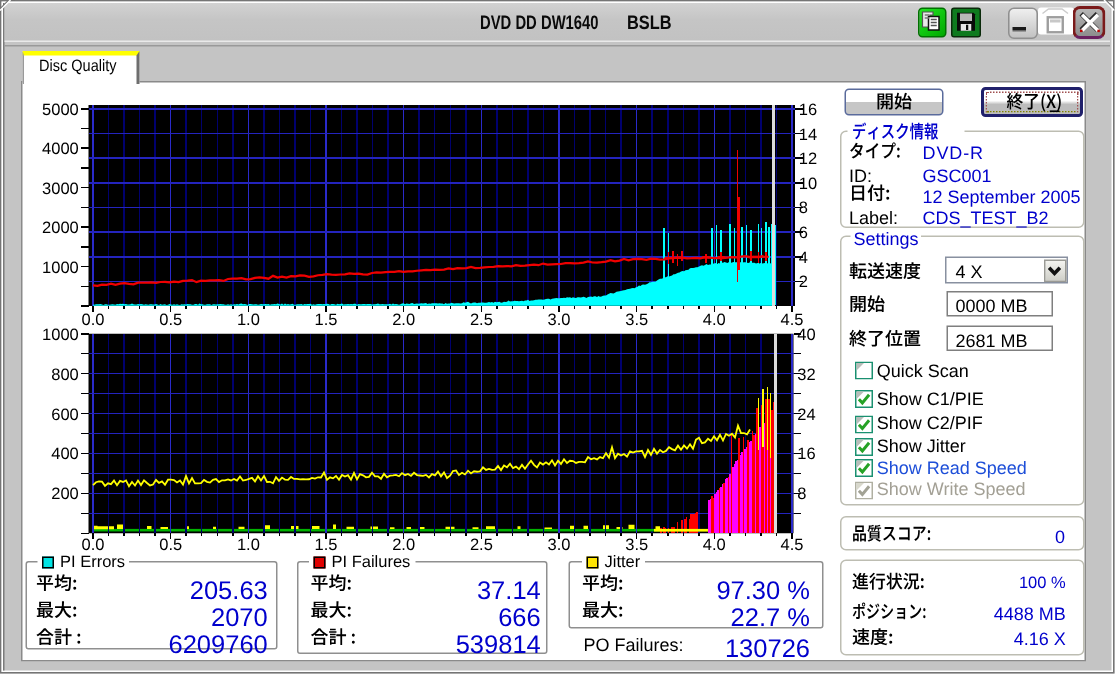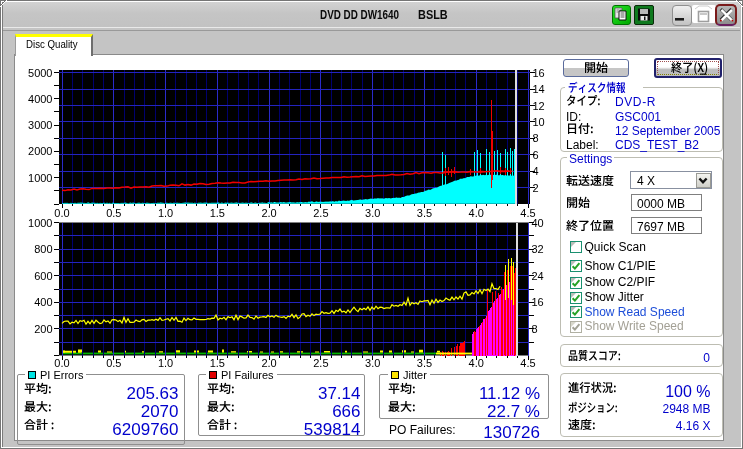--- a/index.html
+++ b/index.html
@@ -130,21 +130,21 @@
 <text x="113.8" y="366.5" text-anchor="middle" class="t">0.5</text>
 <text x="165.6" y="366.5" text-anchor="middle" class="t">1.0</text>
 <text x="217.3" y="366.5" text-anchor="middle" class="t">1.5</text>
 <text x="269.1" y="366.5" text-anchor="middle" class="t">2.0</text>
 <text x="320.9" y="366.5" text-anchor="middle" class="t">2.5</text>
 <text x="372.7" y="366.5" text-anchor="middle" class="t">3.0</text>
 <text x="424.5" y="366.5" text-anchor="middle" class="t">3.5</text>
 <text x="476.2" y="366.5" text-anchor="middle" class="t">4.0</text>
 <text x="528.0" y="366.5" text-anchor="middle" class="t">4.5</text>
 </svg>
-<div class="lb" style="left:17px;top:374px;width:168px;height:71px">
+<div class="lb" style="left:17px;top:374px;width:168px;height:59px">
       <div class="lbt" style="left:7px"><span class="sw" style="background:#00E5E5"></span>PI Errors</div>
     </div>
 <div class="lb" style="left:198px;top:374px;width:167px;height:62px">
       <div class="lbt" style="left:7px"><span class="sw" style="background:#E00000"></span>PI Failures</div>
     </div>
 <div class="lb" style="left:379px;top:374px;width:170px;height:45px">
       <div class="lbt" style="left:8px"><span class="sw" style="background:#FFE500"></span>Jitter</div>
     </div>
 <svg class="a" style="left:24px;top:382px" width="30" height="14" viewBox="0 -11 30 14">
       <path d="M1.2 -9.4H10.8V-8.2H1.2ZM0.6 -4.3H11.4V-3.1H0.6ZM2.0 -7.4 3.1 -7.7Q3.3 -7.3 3.5 -6.8Q3.7 -6.4 3.9 -5.9Q4.1 -5.5 4.1 -5.1L3.0 -4.8Q2.9 -5.1 2.7 -5.5Q2.6 -6.0 2.4 -6.5Q2.2 -7.0 2.0 -7.4ZM8.9 -7.7 10.2 -7.4Q10.0 -6.9 9.7 -6.5Q9.5 -6.0 9.2 -5.5Q9.0 -5.1 8.8 -4.8L7.7 -5.1Q7.9 -5.4 8.1 -5.9Q8.4 -6.4 8.6 -6.9Q8.7 -7.3 8.9 -7.7ZM5.3 -8.9H6.6V1.0H5.3Z M17.3 -5.8H20.9V-4.7H17.3ZM16.7 -2.0Q17.2 -2.2 17.9 -2.4Q18.6 -2.6 19.4 -2.9Q20.2 -3.2 21.0 -3.5L21.2 -2.5Q20.2 -2.0 19.1 -1.6Q18.0 -1.2 17.1 -0.8ZM17.8 -8.2H22.5V-7.0H17.8ZM22.2 -8.2H23.4Q23.4 -8.2 23.4 -8.1Q23.4 -8.0 23.4 -7.8Q23.4 -7.7 23.4 -7.6Q23.3 -5.6 23.2 -4.1Q23.2 -2.7 23.1 -1.8Q23.0 -0.9 22.9 -0.4Q22.7 0.2 22.6 0.4Q22.3 0.7 22.1 0.8Q21.8 0.9 21.5 1.0Q21.2 1.0 20.7 1.0Q20.2 1.0 19.6 1.0Q19.6 0.7 19.5 0.4Q19.4 0.0 19.2 -0.2Q19.8 -0.2 20.3 -0.2Q20.7 -0.2 20.9 -0.2Q21.1 -0.2 21.2 -0.2Q21.3 -0.2 21.4 -0.4Q21.6 -0.5 21.7 -1.0Q21.8 -1.5 21.9 -2.4Q22.0 -3.3 22.0 -4.6Q22.1 -6.0 22.2 -7.9ZM17.9 -10.2 19.2 -9.9Q18.9 -9.0 18.6 -8.1Q18.2 -7.2 17.8 -6.4Q17.3 -5.7 16.8 -5.1Q16.7 -5.2 16.5 -5.4Q16.3 -5.5 16.1 -5.7Q15.9 -5.8 15.8 -5.9Q16.5 -6.7 17.1 -7.8Q17.6 -8.9 17.9 -10.2ZM12.6 -7.4H16.4V-6.3H12.6ZM13.9 -10.0H15.1V-2.1H13.9ZM12.3 -2.1Q12.8 -2.3 13.5 -2.6Q14.2 -2.8 15.0 -3.1Q15.7 -3.4 16.5 -3.7L16.7 -2.6Q15.7 -2.2 14.7 -1.7Q13.6 -1.3 12.8 -0.9Z M25.8 -4.5Q25.4 -4.5 25.1 -4.8Q24.9 -5.1 24.9 -5.5Q24.9 -6.0 25.1 -6.3Q25.4 -6.6 25.8 -6.6Q26.3 -6.6 26.5 -6.3Q26.8 -6.0 26.8 -5.5Q26.8 -5.1 26.5 -4.8Q26.3 -4.5 25.8 -4.5ZM25.8 0.2Q25.4 0.2 25.1 -0.1Q24.9 -0.4 24.9 -0.9Q24.9 -1.3 25.1 -1.6Q25.4 -1.9 25.8 -1.9Q26.3 -1.9 26.5 -1.6Q26.8 -1.3 26.8 -0.9Q26.8 -0.4 26.5 -0.1Q26.3 0.2 25.8 0.2Z" fill="#000"></path>
@@ -169,21 +169,21 @@
     </svg>
 <div class="v" style="left:260.5px;top:384px;width:100px">37.14</div>
 <div class="v" style="left:260.5px;top:401.8px;width:100px">666</div>
 <div class="v" style="left:260.5px;top:419.5px;width:100px">539814</div>
 <svg class="a" style="left:387.5px;top:382px" width="30" height="14" viewBox="0 -11 30 14">
       <path d="M1.2 -9.4H10.8V-8.2H1.2ZM0.6 -4.3H11.4V-3.1H0.6ZM2.0 -7.4 3.1 -7.7Q3.3 -7.3 3.5 -6.8Q3.7 -6.4 3.9 -5.9Q4.1 -5.5 4.1 -5.1L3.0 -4.8Q2.9 -5.1 2.7 -5.5Q2.6 -6.0 2.4 -6.5Q2.2 -7.0 2.0 -7.4ZM8.9 -7.7 10.2 -7.4Q10.0 -6.9 9.7 -6.5Q9.5 -6.0 9.2 -5.5Q9.0 -5.1 8.8 -4.8L7.7 -5.1Q7.9 -5.4 8.1 -5.9Q8.4 -6.4 8.6 -6.9Q8.7 -7.3 8.9 -7.7ZM5.3 -8.9H6.6V1.0H5.3Z M17.3 -5.8H20.9V-4.7H17.3ZM16.7 -2.0Q17.2 -2.2 17.9 -2.4Q18.6 -2.6 19.4 -2.9Q20.2 -3.2 21.0 -3.5L21.2 -2.5Q20.2 -2.0 19.1 -1.6Q18.0 -1.2 17.1 -0.8ZM17.8 -8.2H22.5V-7.0H17.8ZM22.2 -8.2H23.4Q23.4 -8.2 23.4 -8.1Q23.4 -8.0 23.4 -7.8Q23.4 -7.7 23.4 -7.6Q23.3 -5.6 23.2 -4.1Q23.2 -2.7 23.1 -1.8Q23.0 -0.9 22.9 -0.4Q22.7 0.2 22.6 0.4Q22.3 0.7 22.1 0.8Q21.8 0.9 21.5 1.0Q21.2 1.0 20.7 1.0Q20.2 1.0 19.6 1.0Q19.6 0.7 19.5 0.4Q19.4 0.0 19.2 -0.2Q19.8 -0.2 20.3 -0.2Q20.7 -0.2 20.9 -0.2Q21.1 -0.2 21.2 -0.2Q21.3 -0.2 21.4 -0.4Q21.6 -0.5 21.7 -1.0Q21.8 -1.5 21.9 -2.4Q22.0 -3.3 22.0 -4.6Q22.1 -6.0 22.2 -7.9ZM17.9 -10.2 19.2 -9.9Q18.9 -9.0 18.6 -8.1Q18.2 -7.2 17.8 -6.4Q17.3 -5.7 16.8 -5.1Q16.7 -5.2 16.5 -5.4Q16.3 -5.5 16.1 -5.7Q15.9 -5.8 15.8 -5.9Q16.5 -6.7 17.1 -7.8Q17.6 -8.9 17.9 -10.2ZM12.6 -7.4H16.4V-6.3H12.6ZM13.9 -10.0H15.1V-2.1H13.9ZM12.3 -2.1Q12.8 -2.3 13.5 -2.6Q14.2 -2.8 15.0 -3.1Q15.7 -3.4 16.5 -3.7L16.7 -2.6Q15.7 -2.2 14.7 -1.7Q13.6 -1.3 12.8 -0.9Z M25.8 -4.5Q25.4 -4.5 25.1 -4.8Q24.9 -5.1 24.9 -5.5Q24.9 -6.0 25.1 -6.3Q25.4 -6.6 25.8 -6.6Q26.3 -6.6 26.5 -6.3Q26.8 -6.0 26.8 -5.5Q26.8 -5.1 26.5 -4.8Q26.3 -4.5 25.8 -4.5ZM25.8 0.2Q25.4 0.2 25.1 -0.1Q24.9 -0.4 24.9 -0.9Q24.9 -1.3 25.1 -1.6Q25.4 -1.9 25.8 -1.9Q26.3 -1.9 26.5 -1.6Q26.8 -1.3 26.8 -0.9Q26.8 -0.4 26.5 -0.1Q26.3 0.2 25.8 0.2Z" fill="#000"></path>
     </svg>
 <svg class="a" style="left:387.5px;top:399.8px" width="30" height="14" viewBox="0 -11 30 14">
       <path d="M3.3 -7.6V-6.9H8.7V-7.6ZM3.3 -9.0V-8.3H8.7V-9.0ZM2.1 -9.8H10.0V-6.1H2.1ZM0.7 -5.6H11.3V-4.6H0.7ZM6.1 -4.0H10.1V-3.1H6.1ZM2.4 -4.0H5.2V-3.1H2.4ZM2.4 -2.5H5.2V-1.6H2.4ZM7.5 -3.2Q8.0 -2.0 9.1 -1.1Q10.1 -0.3 11.6 0.1Q11.5 0.2 11.3 0.3Q11.2 0.5 11.1 0.7Q10.9 0.9 10.9 1.0Q9.3 0.6 8.2 -0.4Q7.1 -1.4 6.5 -2.9ZM9.8 -4.0H10.0L10.2 -4.1L11.0 -3.8Q10.6 -2.5 9.9 -1.6Q9.2 -0.7 8.3 -0.0Q7.4 0.6 6.3 1.0Q6.2 0.8 6.0 0.5Q5.8 0.2 5.7 0.0Q6.4 -0.2 7.0 -0.5Q7.7 -0.9 8.2 -1.4Q8.8 -1.9 9.2 -2.5Q9.6 -3.1 9.8 -3.8ZM0.5 -0.7Q1.1 -0.7 1.9 -0.8Q2.7 -0.9 3.5 -0.9Q4.3 -1.0 5.2 -1.1L5.2 -0.1Q4.0 0.0 2.8 0.2Q1.6 0.3 0.6 0.4ZM4.6 -5.3H5.7V1.0H4.6ZM1.6 -5.2H2.8V-0.3H1.6Z M12.7 -6.8H23.3V-5.6H12.7ZM18.7 -6.3Q19.1 -4.9 19.8 -3.7Q20.4 -2.5 21.4 -1.6Q22.3 -0.7 23.6 -0.2Q23.4 -0.0 23.2 0.2Q23.1 0.4 22.9 0.6Q22.8 0.8 22.7 1.0Q21.3 0.4 20.3 -0.7Q19.3 -1.7 18.7 -3.0Q18.0 -4.4 17.5 -6.0ZM17.3 -10.1H18.7Q18.7 -9.3 18.6 -8.3Q18.6 -7.3 18.4 -6.3Q18.3 -5.2 18.0 -4.2Q17.6 -3.2 17.1 -2.2Q16.5 -1.3 15.6 -0.4Q14.7 0.4 13.4 1.0Q13.3 0.7 13.0 0.5Q12.7 0.2 12.5 -0.0Q13.7 -0.6 14.6 -1.3Q15.4 -2.1 15.9 -2.9Q16.5 -3.8 16.8 -4.8Q17.0 -5.7 17.2 -6.6Q17.3 -7.6 17.3 -8.5Q17.3 -9.4 17.3 -10.1Z M25.8 -4.5Q25.4 -4.5 25.1 -4.8Q24.9 -5.1 24.9 -5.5Q24.9 -6.0 25.1 -6.3Q25.4 -6.6 25.8 -6.6Q26.3 -6.6 26.5 -6.3Q26.8 -6.0 26.8 -5.5Q26.8 -5.1 26.5 -4.8Q26.3 -4.5 25.8 -4.5ZM25.8 0.2Q25.4 0.2 25.1 -0.1Q24.9 -0.4 24.9 -0.9Q24.9 -1.3 25.1 -1.6Q25.4 -1.9 25.8 -1.9Q26.3 -1.9 26.5 -1.6Q26.8 -1.3 26.8 -0.9Q26.8 -0.4 26.5 -0.1Q26.3 0.2 25.8 0.2Z" fill="#000"></path>
     </svg>
-<div class="v" style="left:440px;top:384px;width:100px">11.12 %</div>
+<div class="v" style="left:440px;top:384px;width:100px">97.30 %</div>
 <div class="v" style="left:440px;top:401.8px;width:100px">22.7 %</div>
 <div class="l12" style="left:389px;top:423px">PO Failures:</div>
 <div class="v" style="left:440px;top:423.2px;width:100px">130726</div>
 <div class="a" style="left:563px;top:59px;width:66px;height:18px;border-radius:3px;border:1px solid #5A6B9C;background:linear-gradient(180deg,#FFF 48%,#C6C6C6 52%)"></div>
 <svg class="a" style="left:584px;top:61px" width="26" height="14" viewBox="0 -11 26 14">
       <path d="M3.1 -4.8H8.9V-3.8H3.1ZM2.9 -2.8H9.2V-1.8H2.9ZM6.6 -4.5H7.7V0.8H6.6ZM4.2 -4.5H5.3V-2.2Q5.3 -1.9 5.2 -1.5Q5.1 -1.1 5.0 -0.6Q4.8 -0.2 4.5 0.2Q4.2 0.7 3.7 1.0Q3.5 0.8 3.3 0.6Q3.1 0.4 2.9 0.3Q3.4 -0.0 3.7 -0.5Q4.0 -1.0 4.1 -1.4Q4.2 -1.9 4.2 -2.2ZM1.6 -8.0H4.8V-7.2H1.6ZM7.2 -8.0H10.3V-7.2H7.2ZM9.9 -9.7H11.1V-0.4Q11.1 0.0 11.0 0.3Q10.8 0.6 10.5 0.8Q10.2 0.9 9.8 1.0Q9.3 1.0 8.6 1.0Q8.6 0.8 8.5 0.6Q8.5 0.4 8.4 0.2Q8.3 -0.1 8.2 -0.2Q8.7 -0.2 9.1 -0.2Q9.5 -0.2 9.6 -0.2Q9.8 -0.2 9.8 -0.3Q9.9 -0.3 9.9 -0.5ZM1.7 -9.7H5.5V-5.5H1.7V-6.4H4.4V-8.8H1.7ZM10.5 -9.7V-8.8H7.6V-6.4H10.5V-5.5H6.4V-9.7ZM1.0 -9.7H2.2V1.0H1.0Z M18.5 -0.6H22.5V0.5H18.5ZM17.9 -3.9H23.1V1.0H21.9V-2.8H19.0V1.0H17.9ZM17.1 -6.1Q17.8 -6.1 18.7 -6.2Q19.7 -6.2 20.7 -6.3Q21.7 -6.4 22.8 -6.4L22.8 -5.3Q21.8 -5.3 20.8 -5.2Q19.8 -5.1 18.9 -5.0Q18.0 -5.0 17.2 -4.9ZM20.9 -7.8 21.9 -8.3Q22.3 -7.8 22.7 -7.2Q23.0 -6.6 23.3 -6.1Q23.7 -5.5 23.8 -5.0L22.7 -4.5Q22.6 -4.9 22.3 -5.5Q22.0 -6.1 21.7 -6.7Q21.3 -7.3 20.9 -7.8ZM19.3 -10.2 20.6 -9.9Q20.4 -9.1 20.1 -8.3Q19.8 -7.5 19.5 -6.8Q19.2 -6.0 18.9 -5.5L17.9 -5.7Q18.1 -6.2 18.3 -6.7Q18.5 -7.3 18.7 -7.9Q18.8 -8.5 19.0 -9.1Q19.2 -9.6 19.3 -10.2ZM12.5 -7.7H16.4V-6.6H12.5ZM14.2 -10.2 15.3 -10.0Q15.2 -9.1 14.9 -8.1Q14.7 -7.0 14.5 -6.0Q14.2 -4.9 14.0 -4.0Q13.7 -3.0 13.5 -2.2L12.5 -2.7Q12.7 -3.4 12.9 -4.4Q13.2 -5.3 13.4 -6.3Q13.6 -7.3 13.8 -8.3Q14.0 -9.3 14.2 -10.2ZM13.1 -3.0 13.8 -3.9Q14.5 -3.5 15.1 -3.0Q15.8 -2.5 16.4 -2.0Q17.0 -1.5 17.4 -1.0L16.7 -0.1Q16.3 -0.5 15.7 -1.0Q15.1 -1.6 14.5 -2.1Q13.8 -2.6 13.1 -3.0ZM15.9 -7.7H16.2L16.4 -7.8L17.1 -7.6Q17.0 -5.3 16.5 -3.6Q16.0 -1.9 15.2 -0.8Q14.4 0.4 13.3 1.1Q13.1 0.8 12.9 0.6Q12.7 0.3 12.5 0.1Q13.5 -0.4 14.3 -1.5Q15.0 -2.5 15.4 -4.0Q15.8 -5.5 15.9 -7.5Z" fill="#000"></path>
     </svg>
 <div class="a" style="left:654px;top:58px;width:68px;height:19.5px;border-radius:3px;border:2px solid #20206B;background:linear-gradient(180deg,#FFF 45%,#BDBDBD 60%)"></div>
 <div class="a" style="left:657px;top:61px;width:62px;height:13.5px;border:1px dotted #A05050;border-bottom-color:#808000"></div>
 <svg class="a" style="left:670.5px;top:60.5px" width="39" height="14" viewBox="0 -11 39 14">
@@ -220,21 +220,21 @@
     </svg>
 <svg class="a" style="left:566px;top:196px" width="26" height="14" viewBox="0 -11 26 14">
       <path d="M3.1 -4.8H8.9V-3.8H3.1ZM2.9 -2.8H9.2V-1.8H2.9ZM6.6 -4.5H7.7V0.8H6.6ZM4.2 -4.5H5.3V-2.2Q5.3 -1.9 5.2 -1.5Q5.1 -1.1 5.0 -0.6Q4.8 -0.2 4.5 0.2Q4.2 0.7 3.7 1.0Q3.5 0.8 3.3 0.6Q3.1 0.4 2.9 0.3Q3.4 -0.0 3.7 -0.5Q4.0 -1.0 4.1 -1.4Q4.2 -1.9 4.2 -2.2ZM1.6 -8.0H4.8V-7.2H1.6ZM7.2 -8.0H10.3V-7.2H7.2ZM9.9 -9.7H11.1V-0.4Q11.1 0.0 11.0 0.3Q10.8 0.6 10.5 0.8Q10.2 0.9 9.8 1.0Q9.3 1.0 8.6 1.0Q8.6 0.8 8.5 0.6Q8.5 0.4 8.4 0.2Q8.3 -0.1 8.2 -0.2Q8.7 -0.2 9.1 -0.2Q9.5 -0.2 9.6 -0.2Q9.8 -0.2 9.8 -0.3Q9.9 -0.3 9.9 -0.5ZM1.7 -9.7H5.5V-5.5H1.7V-6.4H4.4V-8.8H1.7ZM10.5 -9.7V-8.8H7.6V-6.4H10.5V-5.5H6.4V-9.7ZM1.0 -9.7H2.2V1.0H1.0Z M18.5 -0.6H22.5V0.5H18.5ZM17.9 -3.9H23.1V1.0H21.9V-2.8H19.0V1.0H17.9ZM17.1 -6.1Q17.8 -6.1 18.7 -6.2Q19.7 -6.2 20.7 -6.3Q21.7 -6.4 22.8 -6.4L22.8 -5.3Q21.8 -5.3 20.8 -5.2Q19.8 -5.1 18.9 -5.0Q18.0 -5.0 17.2 -4.9ZM20.9 -7.8 21.9 -8.3Q22.3 -7.8 22.7 -7.2Q23.0 -6.6 23.3 -6.1Q23.7 -5.5 23.8 -5.0L22.7 -4.5Q22.6 -4.9 22.3 -5.5Q22.0 -6.1 21.7 -6.7Q21.3 -7.3 20.9 -7.8ZM19.3 -10.2 20.6 -9.9Q20.4 -9.1 20.1 -8.3Q19.8 -7.5 19.5 -6.8Q19.2 -6.0 18.9 -5.5L17.9 -5.7Q18.1 -6.2 18.3 -6.7Q18.5 -7.3 18.7 -7.9Q18.8 -8.5 19.0 -9.1Q19.2 -9.6 19.3 -10.2ZM12.5 -7.7H16.4V-6.6H12.5ZM14.2 -10.2 15.3 -10.0Q15.2 -9.1 14.9 -8.1Q14.7 -7.0 14.5 -6.0Q14.2 -4.9 14.0 -4.0Q13.7 -3.0 13.5 -2.2L12.5 -2.7Q12.7 -3.4 12.9 -4.4Q13.2 -5.3 13.4 -6.3Q13.6 -7.3 13.8 -8.3Q14.0 -9.3 14.2 -10.2ZM13.1 -3.0 13.8 -3.9Q14.5 -3.5 15.1 -3.0Q15.8 -2.5 16.4 -2.0Q17.0 -1.5 17.4 -1.0L16.7 -0.1Q16.3 -0.5 15.7 -1.0Q15.1 -1.6 14.5 -2.1Q13.8 -2.6 13.1 -3.0ZM15.9 -7.7H16.2L16.4 -7.8L17.1 -7.6Q17.0 -5.3 16.5 -3.6Q16.0 -1.9 15.2 -0.8Q14.4 0.4 13.3 1.1Q13.1 0.8 12.9 0.6Q12.7 0.3 12.5 0.1Q13.5 -0.4 14.3 -1.5Q15.0 -2.5 15.4 -4.0Q15.8 -5.5 15.9 -7.5Z" fill="#000"></path>
     </svg>
 <div class="a" style="left:631px;top:194px;width:71px;height:16.5px;border:1px solid #7F7F7F;background:#FFF"></div>
 <div class="l12" style="left:637px;top:196.5px">0000 MB</div>
 <svg class="a" style="left:566px;top:219px" width="50" height="14" viewBox="0 -11 50 14">
       <path d="M6.7 -3.0 7.4 -3.8Q7.9 -3.6 8.3 -3.4Q8.8 -3.1 9.2 -2.9Q9.6 -2.7 9.9 -2.4L9.2 -1.6Q8.9 -1.8 8.5 -2.1Q8.1 -2.3 7.6 -2.6Q7.2 -2.8 6.7 -3.0ZM5.4 -0.8 6.1 -1.7Q6.7 -1.5 7.4 -1.3Q8.0 -1.1 8.6 -0.8Q9.2 -0.6 9.8 -0.3Q10.3 -0.1 10.7 0.2L10.0 1.1Q9.5 0.8 8.7 0.4Q7.9 0.1 7.1 -0.3Q6.2 -0.6 5.4 -0.8ZM6.9 -10.2 8.1 -9.9Q7.7 -8.9 6.9 -7.8Q6.2 -6.8 5.2 -5.9Q5.1 -6.0 4.9 -6.2Q4.8 -6.3 4.6 -6.5Q4.5 -6.6 4.3 -6.7Q5.0 -7.2 5.5 -7.8Q6.0 -8.4 6.4 -9.0Q6.7 -9.6 6.9 -10.2ZM7.0 -9.0H10.1V-7.9H6.5ZM9.8 -9.0H10.0L10.2 -9.0L11.0 -8.6Q10.4 -7.3 9.6 -6.2Q8.7 -5.1 7.6 -4.4Q6.6 -3.6 5.4 -3.1Q5.3 -3.3 5.2 -3.4Q5.1 -3.6 4.9 -3.8Q4.8 -4.0 4.7 -4.1Q5.8 -4.5 6.8 -5.2Q7.8 -5.9 8.6 -6.8Q9.4 -7.7 9.8 -8.7ZM6.9 -8.1Q7.3 -7.2 8.1 -6.4Q8.8 -5.6 9.8 -5.0Q10.7 -4.4 11.8 -4.0Q11.7 -3.9 11.5 -3.7Q11.4 -3.5 11.2 -3.3Q11.1 -3.2 11.0 -3.0Q9.9 -3.4 9.0 -4.2Q8.0 -4.9 7.2 -5.8Q6.4 -6.7 5.9 -7.8ZM2.2 -10.1 3.3 -9.7Q3.1 -9.3 2.8 -8.8Q2.5 -8.3 2.3 -7.9Q2.0 -7.4 1.8 -7.1L1.0 -7.5Q1.2 -7.8 1.4 -8.3Q1.7 -8.8 1.9 -9.2Q2.1 -9.7 2.2 -10.1ZM3.6 -8.7 4.6 -8.3Q4.2 -7.6 3.7 -6.8Q3.2 -6.1 2.7 -5.4Q2.2 -4.7 1.7 -4.2L1.0 -4.6Q1.3 -5.0 1.7 -5.5Q2.0 -6.0 2.4 -6.6Q2.7 -7.1 3.0 -7.7Q3.4 -8.3 3.6 -8.7ZM0.4 -7.4 1.0 -8.3Q1.3 -8.0 1.6 -7.6Q2.0 -7.3 2.2 -7.0Q2.5 -6.7 2.7 -6.4L2.0 -5.4Q1.9 -5.7 1.6 -6.1Q1.3 -6.4 1.0 -6.8Q0.7 -7.1 0.4 -7.4ZM3.2 -5.9 4.0 -6.2Q4.3 -5.9 4.5 -5.4Q4.7 -5.0 4.9 -4.5Q5.0 -4.1 5.1 -3.8L4.2 -3.4Q4.2 -3.7 4.0 -4.1Q3.9 -4.6 3.7 -5.0Q3.4 -5.5 3.2 -5.9ZM0.3 -4.8Q1.2 -4.8 2.3 -4.9Q3.4 -4.9 4.6 -5.0L4.5 -4.0Q3.5 -3.9 2.4 -3.9Q1.3 -3.8 0.4 -3.7ZM3.5 -3.0 4.4 -3.3Q4.6 -2.8 4.8 -2.1Q5.0 -1.5 5.1 -1.1L4.2 -0.8Q4.1 -1.2 3.9 -1.8Q3.7 -2.5 3.5 -3.0ZM0.9 -3.2 2.0 -3.0Q1.9 -2.1 1.6 -1.3Q1.4 -0.5 1.2 0.1Q1.1 0.0 0.9 -0.0Q0.7 -0.1 0.5 -0.2Q0.4 -0.3 0.2 -0.3Q0.5 -0.9 0.7 -1.6Q0.8 -2.4 0.9 -3.2ZM2.3 -4.3H3.3V1.0H2.3Z M17.4 -6.0H18.7V-0.4Q18.7 0.1 18.5 0.4Q18.4 0.7 18.0 0.8Q17.6 1.0 16.9 1.0Q16.3 1.0 15.4 1.0Q15.3 0.8 15.2 0.4Q15.1 0.0 14.9 -0.2Q15.4 -0.2 15.8 -0.2Q16.2 -0.2 16.6 -0.2Q16.9 -0.2 17.1 -0.2Q17.3 -0.2 17.3 -0.3Q17.4 -0.3 17.4 -0.5ZM13.2 -9.3H21.7V-8.1H13.2ZM21.2 -9.3H21.6L21.9 -9.4L22.8 -8.6Q22.3 -8.0 21.6 -7.3Q20.9 -6.6 20.1 -6.0Q19.4 -5.4 18.6 -5.0Q18.5 -5.1 18.4 -5.3Q18.2 -5.4 18.1 -5.6Q17.9 -5.7 17.8 -5.8Q18.3 -6.1 18.8 -6.5Q19.3 -6.9 19.8 -7.3Q20.2 -7.8 20.6 -8.2Q21.0 -8.6 21.2 -9.0Z M31.0 -10.0H32.2V-7.2H31.0ZM28.1 -7.9H35.4V-6.7H28.1ZM29.0 -5.9 30.1 -6.1Q30.3 -5.3 30.5 -4.5Q30.6 -3.6 30.8 -2.8Q30.9 -2.0 31.0 -1.4L29.7 -1.1Q29.7 -1.7 29.6 -2.5Q29.5 -3.3 29.3 -4.2Q29.2 -5.1 29.0 -5.9ZM33.1 -6.2 34.5 -6.0Q34.3 -5.2 34.1 -4.5Q33.9 -3.7 33.7 -2.9Q33.5 -2.2 33.3 -1.5Q33.1 -0.8 32.9 -0.3L31.8 -0.5Q32.0 -1.1 32.2 -1.8Q32.4 -2.5 32.6 -3.2Q32.7 -4.0 32.9 -4.8Q33.0 -5.5 33.1 -6.2ZM27.8 -0.7H35.6V0.5H27.8ZM27.2 -10.1 28.3 -9.7Q27.9 -8.7 27.4 -7.7Q26.8 -6.7 26.2 -5.9Q25.5 -5.0 24.8 -4.3Q24.8 -4.4 24.7 -4.7Q24.6 -4.9 24.4 -5.2Q24.3 -5.4 24.2 -5.6Q24.8 -6.1 25.3 -6.8Q25.9 -7.6 26.4 -8.4Q26.8 -9.2 27.2 -10.1ZM26.0 -6.9 27.1 -8.1 27.1 -8.0V1.0H26.0Z M43.9 -8.8V-8.0H45.5V-8.8ZM41.2 -8.8V-8.0H42.8V-8.8ZM38.5 -8.8V-8.0H40.0V-8.8ZM37.3 -9.7H46.8V-7.1H37.3ZM36.8 -6.6H47.2V-5.7H36.8ZM37.9 -0.4H47.5V0.6H37.9ZM37.4 -4.9H38.6V1.0H37.4ZM40.8 -3.3V-2.8H45.1V-3.3ZM40.8 -2.1V-1.6H45.1V-2.1ZM40.8 -4.4V-3.9H45.1V-4.4ZM39.6 -5.1H46.3V-0.9H39.6ZM41.5 -7.4 42.8 -7.3Q42.7 -6.6 42.6 -5.9Q42.5 -5.2 42.4 -4.7H41.2Q41.3 -5.3 41.4 -6.0Q41.5 -6.7 41.5 -7.4Z" fill="#000"></path>
     </svg>
 <div class="a" style="left:631px;top:217px;width:71px;height:17px;border:1px solid #7F7F7F;background:#FFF"></div>
-<div class="l12" style="left:637px;top:220px">7697 MB</div>
+<div class="l12" style="left:637px;top:220px">2681 MB</div>
 <svg class="a" style="left:569.5px;top:241px" width="12" height="12" viewBox="0 0 12 12">
       <rect x="0.5" y="0.5" width="11" height="11" fill="#FFF" stroke="#1A9070"></rect>
       <path d="M1 1 L6 1 L1 6 Z" fill="#B9BDB9"></path>
     </svg>
 <div class="l12" style="left:584.5px;top:239.5px;color:#000">Quick Scan</div>
 <svg class="a" style="left:569.5px;top:260px" width="12" height="12" viewBox="0 0 12 12">
       <rect x="0.5" y="0.5" width="11" height="11" fill="#FFF" stroke="#1A9070"></rect>
       <path d="M1 1 L6 1 L1 6 Z" fill="#B9BDB9"></path>
       <path d="M2.6 6.2 L4.9 8.6 L9.4 3.2" fill="none" stroke="#26A226" stroke-width="2"></path>
     </svg>
@@ -271,15 +271,15 @@
 <div class="gb" style="left:560px;top:373px;width:163px;height:63.5px"></div>
 <svg class="a" style="left:567.5px;top:381px" width="51" height="14" viewBox="0 -11 51 14">
       <path d="M3.1 -5.4V-1.1H1.9V-4.3H0.5V-5.4ZM3.1 -1.6Q3.5 -1.0 4.2 -0.7Q4.9 -0.4 5.8 -0.3Q6.4 -0.3 7.1 -0.3Q7.8 -0.3 8.7 -0.3Q9.5 -0.3 10.3 -0.3Q11.0 -0.4 11.6 -0.4Q11.6 -0.3 11.5 -0.1Q11.4 0.1 11.3 0.4Q11.3 0.6 11.2 0.8Q10.7 0.8 10.0 0.8Q9.3 0.8 8.5 0.8Q7.8 0.8 7.1 0.8Q6.4 0.8 5.8 0.8Q4.7 0.8 3.9 0.5Q3.1 0.1 2.6 -0.6Q2.2 -0.2 1.8 0.2Q1.4 0.5 1.0 0.9L0.4 -0.3Q0.7 -0.6 1.2 -0.9Q1.6 -1.2 2.0 -1.6ZM0.6 -9.2 1.5 -9.8Q1.9 -9.6 2.2 -9.2Q2.6 -8.9 2.9 -8.6Q3.2 -8.2 3.4 -7.9L2.4 -7.1Q2.2 -7.4 1.9 -7.8Q1.6 -8.2 1.3 -8.5Q0.9 -8.9 0.6 -9.2ZM8.2 -10.0 9.5 -9.8Q9.2 -9.2 8.9 -8.5Q8.6 -7.9 8.4 -7.5L7.3 -7.8Q7.5 -8.1 7.7 -8.5Q7.8 -8.9 8.0 -9.3Q8.1 -9.7 8.2 -10.0ZM5.7 -8.4H11.1V-7.3H5.7V-1.8H4.5V-7.4L5.4 -8.4ZM5.2 -6.4H10.8V-5.4H5.2ZM5.2 -4.4H10.8V-3.4H5.2ZM4.5 -2.4H11.3V-1.3H4.5ZM7.5 -7.9H8.6V-1.9H7.5ZM5.5 -10.1 6.7 -9.8Q6.4 -8.9 5.9 -8.1Q5.4 -7.3 4.8 -6.6Q4.3 -5.9 3.7 -5.4Q3.6 -5.5 3.4 -5.7Q3.3 -5.9 3.1 -6.1Q2.9 -6.3 2.8 -6.4Q3.6 -7.0 4.3 -8.0Q5.1 -9.0 5.5 -10.1Z M17.3 -9.5H23.2V-8.3H17.3ZM20.5 -5.8H21.8V-0.4Q21.8 0.1 21.7 0.4Q21.5 0.6 21.2 0.8Q20.8 0.9 20.2 1.0Q19.7 1.0 18.8 1.0Q18.8 0.7 18.7 0.4Q18.6 0.0 18.5 -0.2Q18.8 -0.2 19.2 -0.2Q19.6 -0.2 19.8 -0.2Q20.1 -0.2 20.2 -0.2Q20.4 -0.2 20.5 -0.3Q20.5 -0.3 20.5 -0.5ZM16.8 -6.1H23.5V-5.0H16.8ZM14.2 -4.9 15.3 -6.0 15.4 -5.9V1.1H14.2ZM15.6 -7.6 16.7 -7.1Q16.3 -6.3 15.7 -5.6Q15.1 -4.8 14.4 -4.1Q13.7 -3.4 13.1 -2.9Q13.0 -3.0 12.8 -3.2Q12.7 -3.4 12.5 -3.6Q12.4 -3.8 12.2 -3.9Q12.8 -4.4 13.5 -4.9Q14.1 -5.5 14.6 -6.2Q15.2 -6.9 15.6 -7.6ZM15.1 -10.2 16.3 -9.7Q15.9 -9.1 15.3 -8.6Q14.8 -8.0 14.2 -7.5Q13.6 -7.0 13.1 -6.6Q13.0 -6.7 12.9 -6.9Q12.7 -7.1 12.6 -7.3Q12.5 -7.4 12.4 -7.6Q12.9 -7.9 13.4 -8.3Q13.9 -8.8 14.4 -9.3Q14.8 -9.7 15.1 -10.2Z M28.4 -6.7H35.4V-5.5H28.4ZM32.2 -6.2Q32.4 -4.8 32.9 -3.6Q33.4 -2.5 34.1 -1.5Q34.8 -0.6 35.8 -0.0Q35.6 0.1 35.4 0.3Q35.3 0.4 35.1 0.6Q35.0 0.8 34.9 1.0Q33.9 0.3 33.2 -0.7Q32.4 -1.8 32.0 -3.1Q31.5 -4.4 31.2 -5.9ZM32.9 -9.3 33.8 -9.8Q34.0 -9.5 34.3 -9.1Q34.6 -8.8 34.8 -8.4Q35.1 -8.1 35.2 -7.8L34.2 -7.2Q34.1 -7.5 33.8 -7.8Q33.6 -8.2 33.4 -8.6Q33.1 -9.0 32.9 -9.3ZM30.9 -10.1H32.2V-7.2Q32.2 -6.2 32.0 -5.1Q31.9 -4.1 31.6 -3.0Q31.3 -1.9 30.6 -0.9Q30.0 0.1 28.9 1.0Q28.7 0.8 28.5 0.6Q28.2 0.4 27.9 0.2Q28.9 -0.6 29.5 -1.6Q30.1 -2.5 30.5 -3.5Q30.8 -4.5 30.9 -5.4Q30.9 -6.3 30.9 -7.2ZM26.8 -10.2H28.0V1.0H26.8ZM24.5 -8.0 25.4 -8.6Q25.7 -8.3 26.0 -7.9Q26.3 -7.5 26.5 -7.1Q26.8 -6.7 26.9 -6.4L25.9 -5.7Q25.7 -6.1 25.5 -6.5Q25.3 -6.8 25.0 -7.3Q24.7 -7.7 24.5 -8.0ZM24.4 -2.5Q24.9 -2.9 25.6 -3.5Q26.3 -4.1 27.0 -4.8L27.5 -3.8Q26.9 -3.2 26.2 -2.6Q25.6 -2.0 25.0 -1.5Z M37.2 -9.2 37.8 -10.1Q38.2 -10.0 38.6 -9.8Q39.0 -9.6 39.4 -9.4Q39.8 -9.1 40.1 -8.9L39.3 -7.9Q39.1 -8.1 38.7 -8.4Q38.4 -8.6 38.0 -8.8Q37.5 -9.0 37.2 -9.2ZM36.4 -5.9 37.0 -6.8Q37.4 -6.7 37.9 -6.5Q38.3 -6.3 38.8 -6.1Q39.2 -5.9 39.4 -5.7L38.7 -4.6Q38.5 -4.9 38.1 -5.1Q37.7 -5.3 37.3 -5.5Q36.8 -5.7 36.4 -5.9ZM36.8 0.1Q37.2 -0.3 37.6 -1.0Q38.0 -1.7 38.5 -2.4Q38.9 -3.1 39.3 -3.8L40.2 -3.1Q39.8 -2.4 39.5 -1.7Q39.1 -1.0 38.7 -0.4Q38.3 0.3 37.9 0.9ZM44.0 -4.6H45.3V-0.6Q45.3 -0.3 45.3 -0.3Q45.4 -0.2 45.5 -0.2Q45.6 -0.2 45.7 -0.2Q45.9 -0.2 46.0 -0.2Q46.2 -0.2 46.2 -0.2Q46.4 -0.2 46.4 -0.3Q46.5 -0.4 46.5 -0.8Q46.6 -1.2 46.6 -1.9Q46.7 -1.8 46.9 -1.7Q47.1 -1.6 47.3 -1.6Q47.5 -1.5 47.7 -1.4Q47.6 -0.5 47.5 -0.0Q47.3 0.5 47.1 0.7Q46.8 0.9 46.4 0.9Q46.3 0.9 46.1 0.9Q46.0 0.9 45.8 0.9Q45.7 0.9 45.5 0.9Q45.4 0.9 45.3 0.9Q44.8 0.9 44.5 0.8Q44.2 0.6 44.1 0.3Q44.0 -0.0 44.0 -0.6ZM41.8 -8.5V-5.7H45.7V-8.5ZM40.6 -9.6H46.9V-4.6H40.6ZM41.7 -4.7H42.9Q42.9 -3.6 42.8 -2.7Q42.6 -1.8 42.3 -1.1Q42.0 -0.4 41.5 0.1Q40.9 0.7 40.0 1.0Q39.9 0.9 39.8 0.7Q39.7 0.5 39.6 0.3Q39.4 0.2 39.3 0.1Q40.1 -0.3 40.6 -0.7Q41.0 -1.1 41.3 -1.7Q41.5 -2.3 41.6 -3.0Q41.7 -3.8 41.7 -4.7Z M49.8 -4.5Q49.4 -4.5 49.1 -4.8Q48.9 -5.1 48.9 -5.5Q48.9 -6.0 49.1 -6.3Q49.4 -6.6 49.8 -6.6Q50.3 -6.6 50.5 -6.3Q50.8 -6.0 50.8 -5.5Q50.8 -5.1 50.5 -4.8Q50.3 -4.5 49.8 -4.5ZM49.8 0.2Q49.4 0.2 49.1 -0.1Q48.9 -0.4 48.9 -0.9Q48.9 -1.3 49.1 -1.6Q49.4 -1.9 49.8 -1.9Q50.3 -1.9 50.5 -1.6Q50.8 -1.3 50.8 -0.9Q50.8 -0.4 50.5 -0.1Q50.3 0.2 49.8 0.2Z" fill="#000" transform="scale(0.94 1)"></path>
     </svg>
 <svg class="a" style="left:567.5px;top:400.5px" width="52" height="14" viewBox="0 -11 52 14">
       <path d="M9.2 -8.9Q9.2 -8.7 9.4 -8.5Q9.6 -8.3 9.9 -8.3Q10.2 -8.3 10.4 -8.5Q10.6 -8.7 10.6 -8.9Q10.6 -9.2 10.4 -9.4Q10.2 -9.6 9.9 -9.6Q9.6 -9.6 9.4 -9.4Q9.2 -9.2 9.2 -8.9ZM8.5 -8.9Q8.5 -9.3 8.7 -9.6Q8.9 -9.9 9.2 -10.1Q9.5 -10.3 9.9 -10.3Q10.3 -10.3 10.6 -10.1Q10.9 -9.9 11.1 -9.6Q11.3 -9.3 11.3 -8.9Q11.3 -8.6 11.1 -8.3Q10.9 -8.0 10.6 -7.8Q10.3 -7.6 9.9 -7.6Q9.5 -7.6 9.2 -7.8Q8.9 -8.0 8.7 -8.3Q8.5 -8.6 8.5 -8.9ZM6.8 -9.4Q6.7 -9.3 6.7 -9.1Q6.7 -8.9 6.7 -8.7Q6.7 -8.6 6.7 -8.4Q6.7 -8.1 6.7 -7.6Q6.7 -7.2 6.7 -6.8Q6.7 -6.4 6.7 -6.1Q6.7 -5.8 6.7 -5.4Q6.7 -4.9 6.7 -4.4Q6.7 -3.8 6.7 -3.2Q6.7 -2.7 6.7 -2.1Q6.7 -1.5 6.7 -1.1Q6.7 -0.7 6.7 -0.4Q6.7 0.1 6.4 0.3Q6.1 0.6 5.5 0.6Q5.2 0.6 4.9 0.6Q4.5 0.6 4.2 0.6Q3.9 0.6 3.6 0.5L3.5 -0.7Q3.9 -0.7 4.3 -0.6Q4.6 -0.6 4.9 -0.6Q5.1 -0.6 5.2 -0.7Q5.3 -0.8 5.3 -1.1Q5.3 -1.2 5.3 -1.6Q5.3 -1.9 5.3 -2.5Q5.3 -3.0 5.3 -3.5Q5.3 -4.1 5.3 -4.6Q5.3 -5.2 5.3 -5.5Q5.3 -5.9 5.3 -6.1Q5.3 -6.3 5.3 -6.7Q5.3 -7.1 5.3 -7.6Q5.3 -8.1 5.3 -8.4Q5.3 -8.6 5.3 -8.9Q5.3 -9.2 5.2 -9.4ZM1.1 -7.4Q1.3 -7.4 1.6 -7.4Q1.9 -7.3 2.2 -7.3Q2.3 -7.3 2.8 -7.3Q3.2 -7.3 3.8 -7.3Q4.4 -7.3 5.1 -7.3Q5.9 -7.3 6.6 -7.3Q7.3 -7.3 7.9 -7.3Q8.5 -7.3 9.0 -7.3Q9.4 -7.3 9.6 -7.3Q9.8 -7.3 10.2 -7.4Q10.5 -7.4 10.7 -7.4V-6.1Q10.4 -6.1 10.1 -6.1Q9.8 -6.1 9.6 -6.1Q9.4 -6.1 9.0 -6.1Q8.6 -6.1 7.9 -6.1Q7.3 -6.1 6.6 -6.1Q5.9 -6.1 5.2 -6.1Q4.5 -6.1 3.8 -6.1Q3.2 -6.1 2.8 -6.1Q2.3 -6.1 2.2 -6.1Q1.9 -6.1 1.6 -6.1Q1.3 -6.1 1.1 -6.1ZM4.0 -4.3Q3.8 -3.9 3.5 -3.5Q3.2 -3.0 2.9 -2.6Q2.6 -2.1 2.3 -1.7Q1.9 -1.3 1.7 -1.0L0.6 -1.8Q0.9 -2.1 1.2 -2.4Q1.5 -2.8 1.8 -3.2Q2.1 -3.7 2.4 -4.1Q2.7 -4.5 2.8 -4.9ZM9.1 -4.9Q9.3 -4.6 9.6 -4.2Q9.9 -3.8 10.2 -3.4Q10.5 -2.9 10.7 -2.5Q11.0 -2.1 11.2 -1.8L10.0 -1.1Q9.8 -1.5 9.5 -1.9Q9.3 -2.4 9.0 -2.8Q8.7 -3.2 8.5 -3.6Q8.2 -4.0 8.0 -4.3Z M20.7 -9.1Q20.9 -8.9 21.1 -8.5Q21.3 -8.2 21.5 -7.9Q21.7 -7.5 21.8 -7.3L20.9 -6.9Q20.7 -7.2 20.6 -7.5Q20.4 -7.8 20.2 -8.2Q20.0 -8.5 19.8 -8.7ZM22.3 -9.7Q22.5 -9.5 22.7 -9.1Q22.9 -8.8 23.1 -8.5Q23.3 -8.2 23.4 -7.9L22.6 -7.5Q22.4 -7.8 22.2 -8.1Q22.0 -8.5 21.8 -8.7Q21.6 -9.0 21.4 -9.3ZM15.5 -9.3Q15.8 -9.2 16.2 -8.9Q16.5 -8.7 16.9 -8.5Q17.3 -8.2 17.6 -8.0Q18.0 -7.8 18.2 -7.6L17.4 -6.5Q17.2 -6.7 16.9 -6.9Q16.5 -7.1 16.1 -7.4Q15.8 -7.6 15.4 -7.8Q15.1 -8.0 14.8 -8.2ZM13.5 -0.8Q14.1 -0.9 14.8 -1.1Q15.5 -1.3 16.2 -1.5Q16.9 -1.8 17.5 -2.1Q18.5 -2.7 19.4 -3.4Q20.3 -4.1 21.0 -5.0Q21.7 -5.8 22.1 -6.6L22.9 -5.2Q22.1 -4.0 20.9 -2.9Q19.7 -1.8 18.2 -0.9Q17.6 -0.6 16.9 -0.3Q16.2 0.0 15.5 0.2Q14.8 0.5 14.2 0.6ZM13.7 -6.6Q14.0 -6.4 14.3 -6.2Q14.7 -6.0 15.1 -5.8Q15.5 -5.5 15.8 -5.3Q16.2 -5.1 16.4 -4.9L15.6 -3.8Q15.4 -4.0 15.0 -4.2Q14.7 -4.4 14.3 -4.7Q14.0 -4.9 13.6 -5.1Q13.2 -5.3 12.9 -5.5Z M27.7 -9.4Q28.0 -9.2 28.3 -9.0Q28.7 -8.8 29.1 -8.5Q29.5 -8.3 29.8 -8.1Q30.1 -7.8 30.4 -7.7L29.6 -6.6Q29.4 -6.7 29.0 -7.0Q28.7 -7.2 28.3 -7.4Q27.9 -7.7 27.6 -7.9Q27.2 -8.1 26.9 -8.3ZM25.6 -0.8Q26.3 -1.0 27.0 -1.2Q27.7 -1.3 28.4 -1.6Q29.0 -1.9 29.7 -2.2Q30.7 -2.8 31.6 -3.5Q32.4 -4.2 33.1 -5.0Q33.8 -5.8 34.3 -6.7L35.1 -5.3Q34.3 -4.1 33.0 -3.0Q31.8 -1.8 30.4 -1.0Q29.8 -0.6 29.0 -0.3Q28.3 -0.0 27.6 0.2Q26.9 0.4 26.4 0.5ZM25.8 -6.7Q26.1 -6.5 26.5 -6.3Q26.9 -6.1 27.3 -5.8Q27.6 -5.6 28.0 -5.4Q28.3 -5.2 28.5 -5.0L27.8 -3.9Q27.5 -4.0 27.2 -4.3Q26.9 -4.5 26.5 -4.7Q26.1 -5.0 25.8 -5.2Q25.4 -5.4 25.1 -5.5Z M38.6 -6.7Q38.7 -6.7 39.0 -6.7Q39.2 -6.7 39.5 -6.7Q39.8 -6.7 40.0 -6.7Q40.2 -6.7 40.7 -6.7Q41.1 -6.7 41.7 -6.7Q42.2 -6.7 42.8 -6.7Q43.3 -6.7 43.8 -6.7Q44.3 -6.7 44.6 -6.7Q44.8 -6.7 45.0 -6.7Q45.3 -6.7 45.4 -6.7Q45.4 -6.6 45.4 -6.3Q45.4 -6.1 45.4 -5.9Q45.4 -5.8 45.4 -5.4Q45.4 -5.0 45.4 -4.4Q45.4 -3.8 45.4 -3.1Q45.4 -2.5 45.4 -1.8Q45.4 -1.2 45.4 -0.7Q45.4 -0.2 45.4 0.1Q45.4 0.2 45.4 0.4Q45.4 0.7 45.4 0.8H44.1Q44.1 0.7 44.1 0.4Q44.1 0.2 44.1 0.0Q44.1 -0.3 44.1 -0.8Q44.1 -1.3 44.1 -1.9Q44.1 -2.5 44.1 -3.1Q44.1 -3.7 44.1 -4.2Q44.1 -4.7 44.1 -5.0Q44.1 -5.4 44.1 -5.5Q44.0 -5.5 43.7 -5.5Q43.5 -5.5 43.1 -5.5Q42.7 -5.5 42.2 -5.5Q41.8 -5.5 41.3 -5.5Q40.9 -5.5 40.6 -5.5Q40.2 -5.5 40.0 -5.5Q39.8 -5.5 39.5 -5.5Q39.2 -5.5 39.0 -5.5Q38.7 -5.5 38.6 -5.5ZM38.9 -3.9Q39.1 -3.9 39.4 -3.8Q39.8 -3.8 40.1 -3.8Q40.3 -3.8 40.6 -3.8Q41.0 -3.8 41.5 -3.8Q42.0 -3.8 42.5 -3.8Q43.1 -3.8 43.5 -3.8Q44.0 -3.8 44.3 -3.8Q44.7 -3.8 44.7 -3.8V-2.7Q44.7 -2.7 44.3 -2.7Q44.0 -2.7 43.5 -2.7Q43.1 -2.7 42.5 -2.7Q42.0 -2.7 41.5 -2.7Q41.0 -2.7 40.6 -2.7Q40.3 -2.7 40.1 -2.7Q39.8 -2.7 39.4 -2.7Q39.1 -2.7 38.9 -2.6ZM38.5 -0.9Q38.6 -0.9 38.9 -0.9Q39.2 -0.9 39.5 -0.9Q39.7 -0.9 40.1 -0.9Q40.5 -0.9 41.1 -0.9Q41.6 -0.9 42.2 -0.9Q42.8 -0.9 43.3 -0.9Q43.9 -0.9 44.2 -0.9Q44.6 -0.9 44.8 -0.9V0.3Q44.6 0.3 44.2 0.3Q43.8 0.3 43.3 0.3Q42.7 0.3 42.2 0.3Q41.6 0.3 41.0 0.3Q40.5 0.3 40.1 0.3Q39.7 0.3 39.5 0.3Q39.2 0.3 38.9 0.3Q38.6 0.4 38.5 0.4Z M50.8 -9.0Q51.1 -8.8 51.6 -8.5Q52.0 -8.1 52.4 -7.8Q52.9 -7.4 53.3 -7.1Q53.7 -6.7 53.9 -6.5L52.9 -5.4Q52.6 -5.7 52.3 -6.0Q51.9 -6.4 51.5 -6.7Q51.0 -7.1 50.6 -7.4Q50.2 -7.8 49.9 -8.0ZM49.5 -1.0Q50.5 -1.1 51.3 -1.4Q52.2 -1.6 52.9 -2.0Q53.6 -2.3 54.2 -2.6Q55.2 -3.2 56.0 -4.0Q56.8 -4.8 57.4 -5.6Q58.0 -6.4 58.4 -7.2L59.2 -5.8Q58.8 -5.0 58.1 -4.2Q57.5 -3.4 56.7 -2.7Q55.9 -2.0 54.9 -1.4Q54.3 -1.0 53.6 -0.7Q52.9 -0.3 52.1 -0.1Q51.3 0.2 50.4 0.4Z M61.8 -4.5Q61.4 -4.5 61.1 -4.8Q60.9 -5.1 60.9 -5.5Q60.9 -6.0 61.1 -6.3Q61.4 -6.6 61.8 -6.6Q62.3 -6.6 62.5 -6.3Q62.8 -6.0 62.8 -5.5Q62.8 -5.1 62.5 -4.8Q62.3 -4.5 61.8 -4.5ZM61.8 0.2Q61.4 0.2 61.1 -0.1Q60.9 -0.4 60.9 -0.9Q60.9 -1.3 61.1 -1.6Q61.4 -1.9 61.8 -1.9Q62.3 -1.9 62.5 -1.6Q62.8 -1.3 62.8 -0.9Q62.8 -0.4 62.5 -0.1Q62.3 0.2 61.8 0.2Z" fill="#000" transform="scale(0.78 1)"></path>
     </svg>
 <svg class="a" style="left:567.5px;top:417.7px" width="30" height="14" viewBox="0 -11 30 14">
       <path d="M3.3 -5.4V-1.1H2.1V-4.3H0.6V-5.4ZM3.3 -1.6Q3.6 -1.0 4.4 -0.7Q5.1 -0.4 6.0 -0.4Q6.6 -0.4 7.3 -0.4Q8.0 -0.3 8.8 -0.4Q9.6 -0.4 10.3 -0.4Q11.1 -0.4 11.7 -0.5Q11.6 -0.3 11.5 -0.1Q11.4 0.1 11.4 0.4Q11.3 0.6 11.3 0.8Q10.7 0.8 10.1 0.8Q9.4 0.8 8.6 0.8Q7.9 0.8 7.2 0.8Q6.6 0.8 6.0 0.8Q4.9 0.8 4.1 0.4Q3.3 0.1 2.7 -0.6Q2.3 -0.2 1.9 0.2Q1.4 0.5 0.9 0.9L0.3 -0.4Q0.8 -0.6 1.2 -0.9Q1.7 -1.3 2.1 -1.6ZM0.6 -9.1 1.5 -9.9Q1.9 -9.6 2.3 -9.3Q2.7 -9.0 3.0 -8.6Q3.4 -8.3 3.6 -8.0L2.6 -7.2Q2.4 -7.5 2.1 -7.8Q1.8 -8.2 1.4 -8.5Q1.0 -8.9 0.6 -9.1ZM5.4 -6.3V-5.0H9.7V-6.3ZM4.3 -7.2H10.9V-4.1H4.3ZM3.8 -9.0H11.4V-8.0H3.8ZM6.9 -10.1H8.1V-0.8H6.9ZM6.6 -4.4 7.5 -4.1Q7.1 -3.5 6.6 -2.9Q6.1 -2.3 5.5 -1.8Q4.9 -1.3 4.3 -1.0Q4.3 -1.2 4.1 -1.3Q4.0 -1.5 3.8 -1.7Q3.7 -1.8 3.6 -1.9Q4.1 -2.2 4.7 -2.6Q5.3 -3.0 5.8 -3.4Q6.3 -3.9 6.6 -4.4ZM8.3 -4.4Q8.6 -3.9 9.2 -3.5Q9.7 -3.0 10.3 -2.6Q10.9 -2.2 11.5 -2.0Q11.4 -1.9 11.2 -1.7Q11.0 -1.5 10.9 -1.4Q10.8 -1.2 10.7 -1.0Q10.1 -1.4 9.5 -1.8Q8.9 -2.3 8.3 -2.9Q7.8 -3.5 7.4 -4.0Z M14.9 -6.8H23.3V-5.8H14.9ZM15.0 -3.3H21.7V-2.3H15.0ZM16.6 -7.7H17.8V-4.8H20.3V-7.7H21.5V-3.9H16.6ZM21.4 -3.3H21.6L21.8 -3.3L22.6 -2.9Q22.1 -2.0 21.3 -1.3Q20.6 -0.6 19.6 -0.1Q18.6 0.3 17.4 0.6Q16.3 0.9 15.0 1.0Q15.0 0.8 14.8 0.5Q14.7 0.2 14.5 0.0Q15.7 -0.1 16.7 -0.3Q17.8 -0.5 18.7 -0.9Q19.6 -1.3 20.3 -1.8Q21.0 -2.4 21.4 -3.1ZM17.3 -2.5Q17.9 -1.8 18.8 -1.3Q19.8 -0.7 21.0 -0.4Q22.2 -0.1 23.6 0.0Q23.5 0.1 23.3 0.3Q23.2 0.5 23.1 0.7Q23.0 0.9 22.9 1.1Q21.4 0.9 20.2 0.5Q18.9 0.1 17.9 -0.6Q17.0 -1.2 16.3 -2.1ZM17.7 -10.1H19.0V-8.4H17.7ZM14.0 -9.0H23.4V-7.9H14.0ZM13.4 -9.0H14.6V-5.6Q14.6 -4.9 14.5 -4.0Q14.5 -3.2 14.3 -2.3Q14.2 -1.4 14.0 -0.5Q13.7 0.3 13.3 1.0Q13.2 0.9 13.0 0.8Q12.8 0.6 12.6 0.5Q12.4 0.4 12.3 0.3Q12.7 -0.3 12.9 -1.1Q13.1 -1.8 13.2 -2.6Q13.3 -3.4 13.3 -4.2Q13.4 -5.0 13.4 -5.6Z M25.8 -4.5Q25.4 -4.5 25.1 -4.8Q24.9 -5.1 24.9 -5.5Q24.9 -6.0 25.1 -6.3Q25.4 -6.6 25.8 -6.6Q26.3 -6.6 26.5 -6.3Q26.8 -6.0 26.8 -5.5Q26.8 -5.1 26.5 -4.8Q26.3 -4.5 25.8 -4.5ZM25.8 0.2Q25.4 0.2 25.1 -0.1Q24.9 -0.4 24.9 -0.9Q24.9 -1.3 25.1 -1.6Q25.4 -1.9 25.8 -1.9Q26.3 -1.9 26.5 -1.6Q26.8 -1.3 26.8 -0.9Q26.8 -0.4 26.5 -0.1Q26.3 0.2 25.8 0.2Z" fill="#000"></path>
     </svg>
-<div class="v" style="left:610.5px;top:382.6px;width:100px;font-size:16px">100 %</div>
-<div class="v" style="left:610.5px;top:402.1px;width:100px;font-size:12px">2948 MB</div>
+<div class="v" style="left:610.5px;top:382.6px;width:100px;font-size:11px">100 %</div>
+<div class="v" style="left:610.5px;top:402.1px;width:100px;font-size:12px">4488 MB</div>
 <div class="v" style="left:610.5px;top:419.3px;width:100px;font-size:12px">4.16 X</div>
 </div>
 </body></html>

